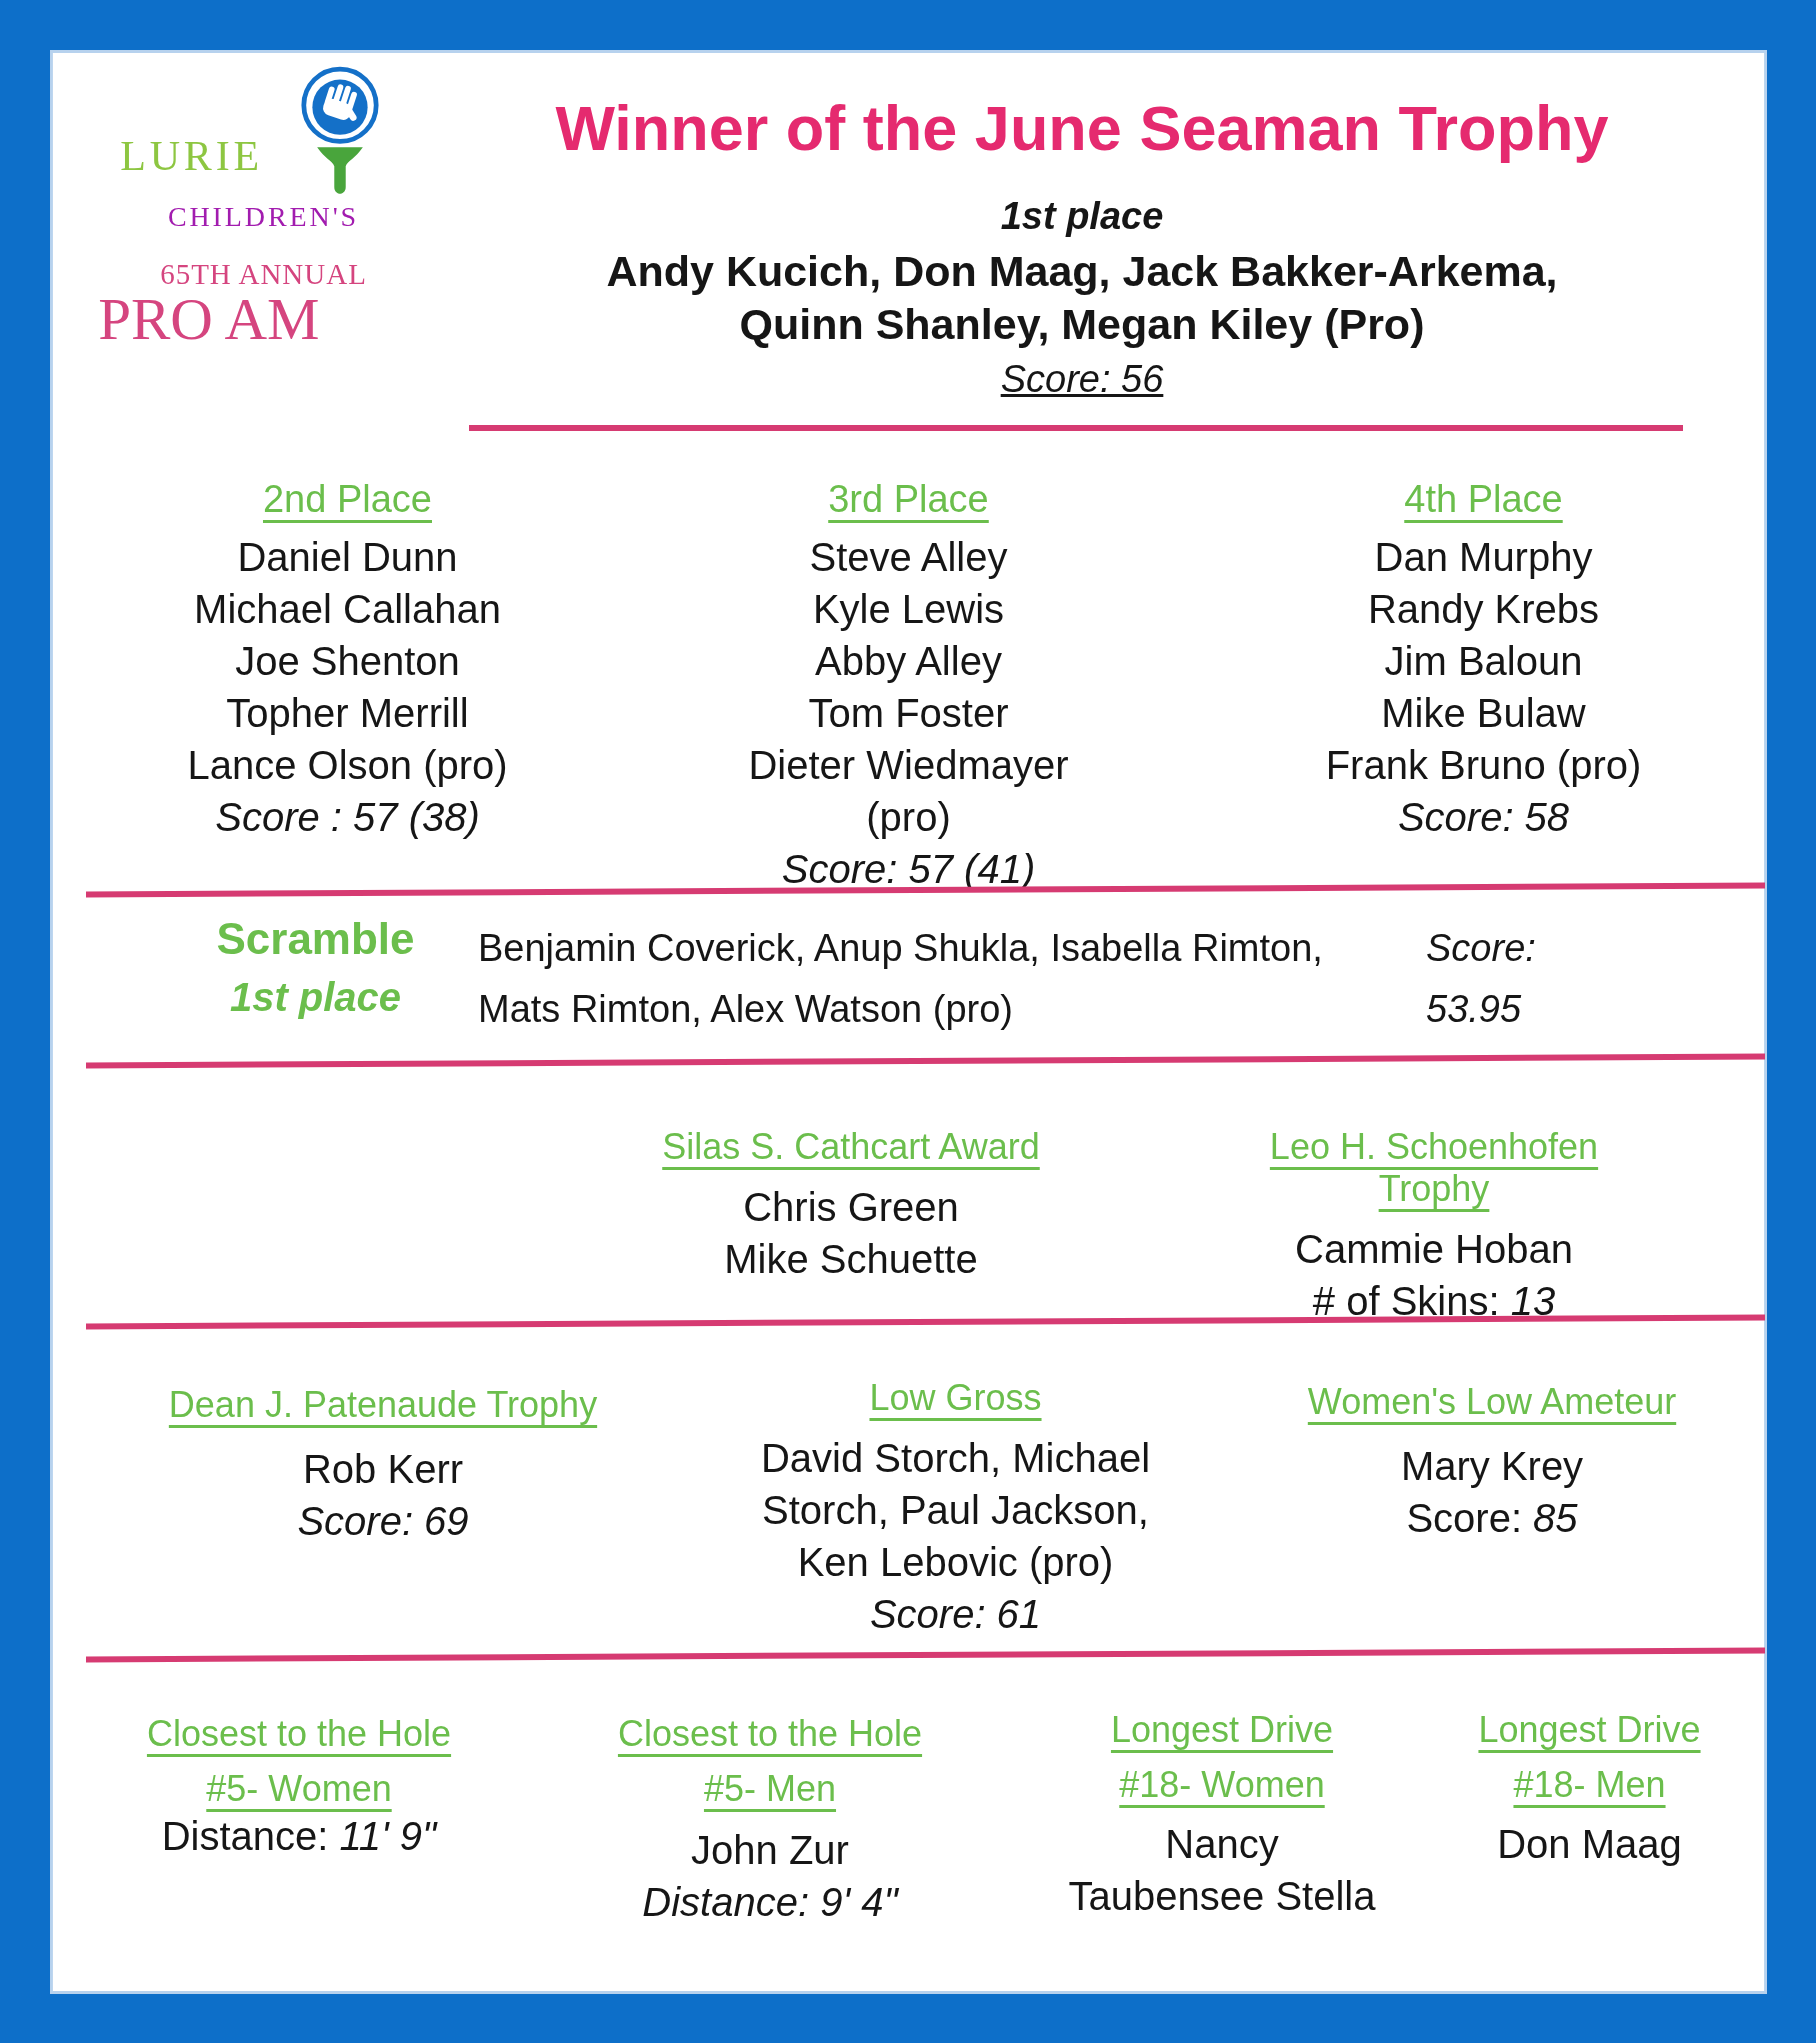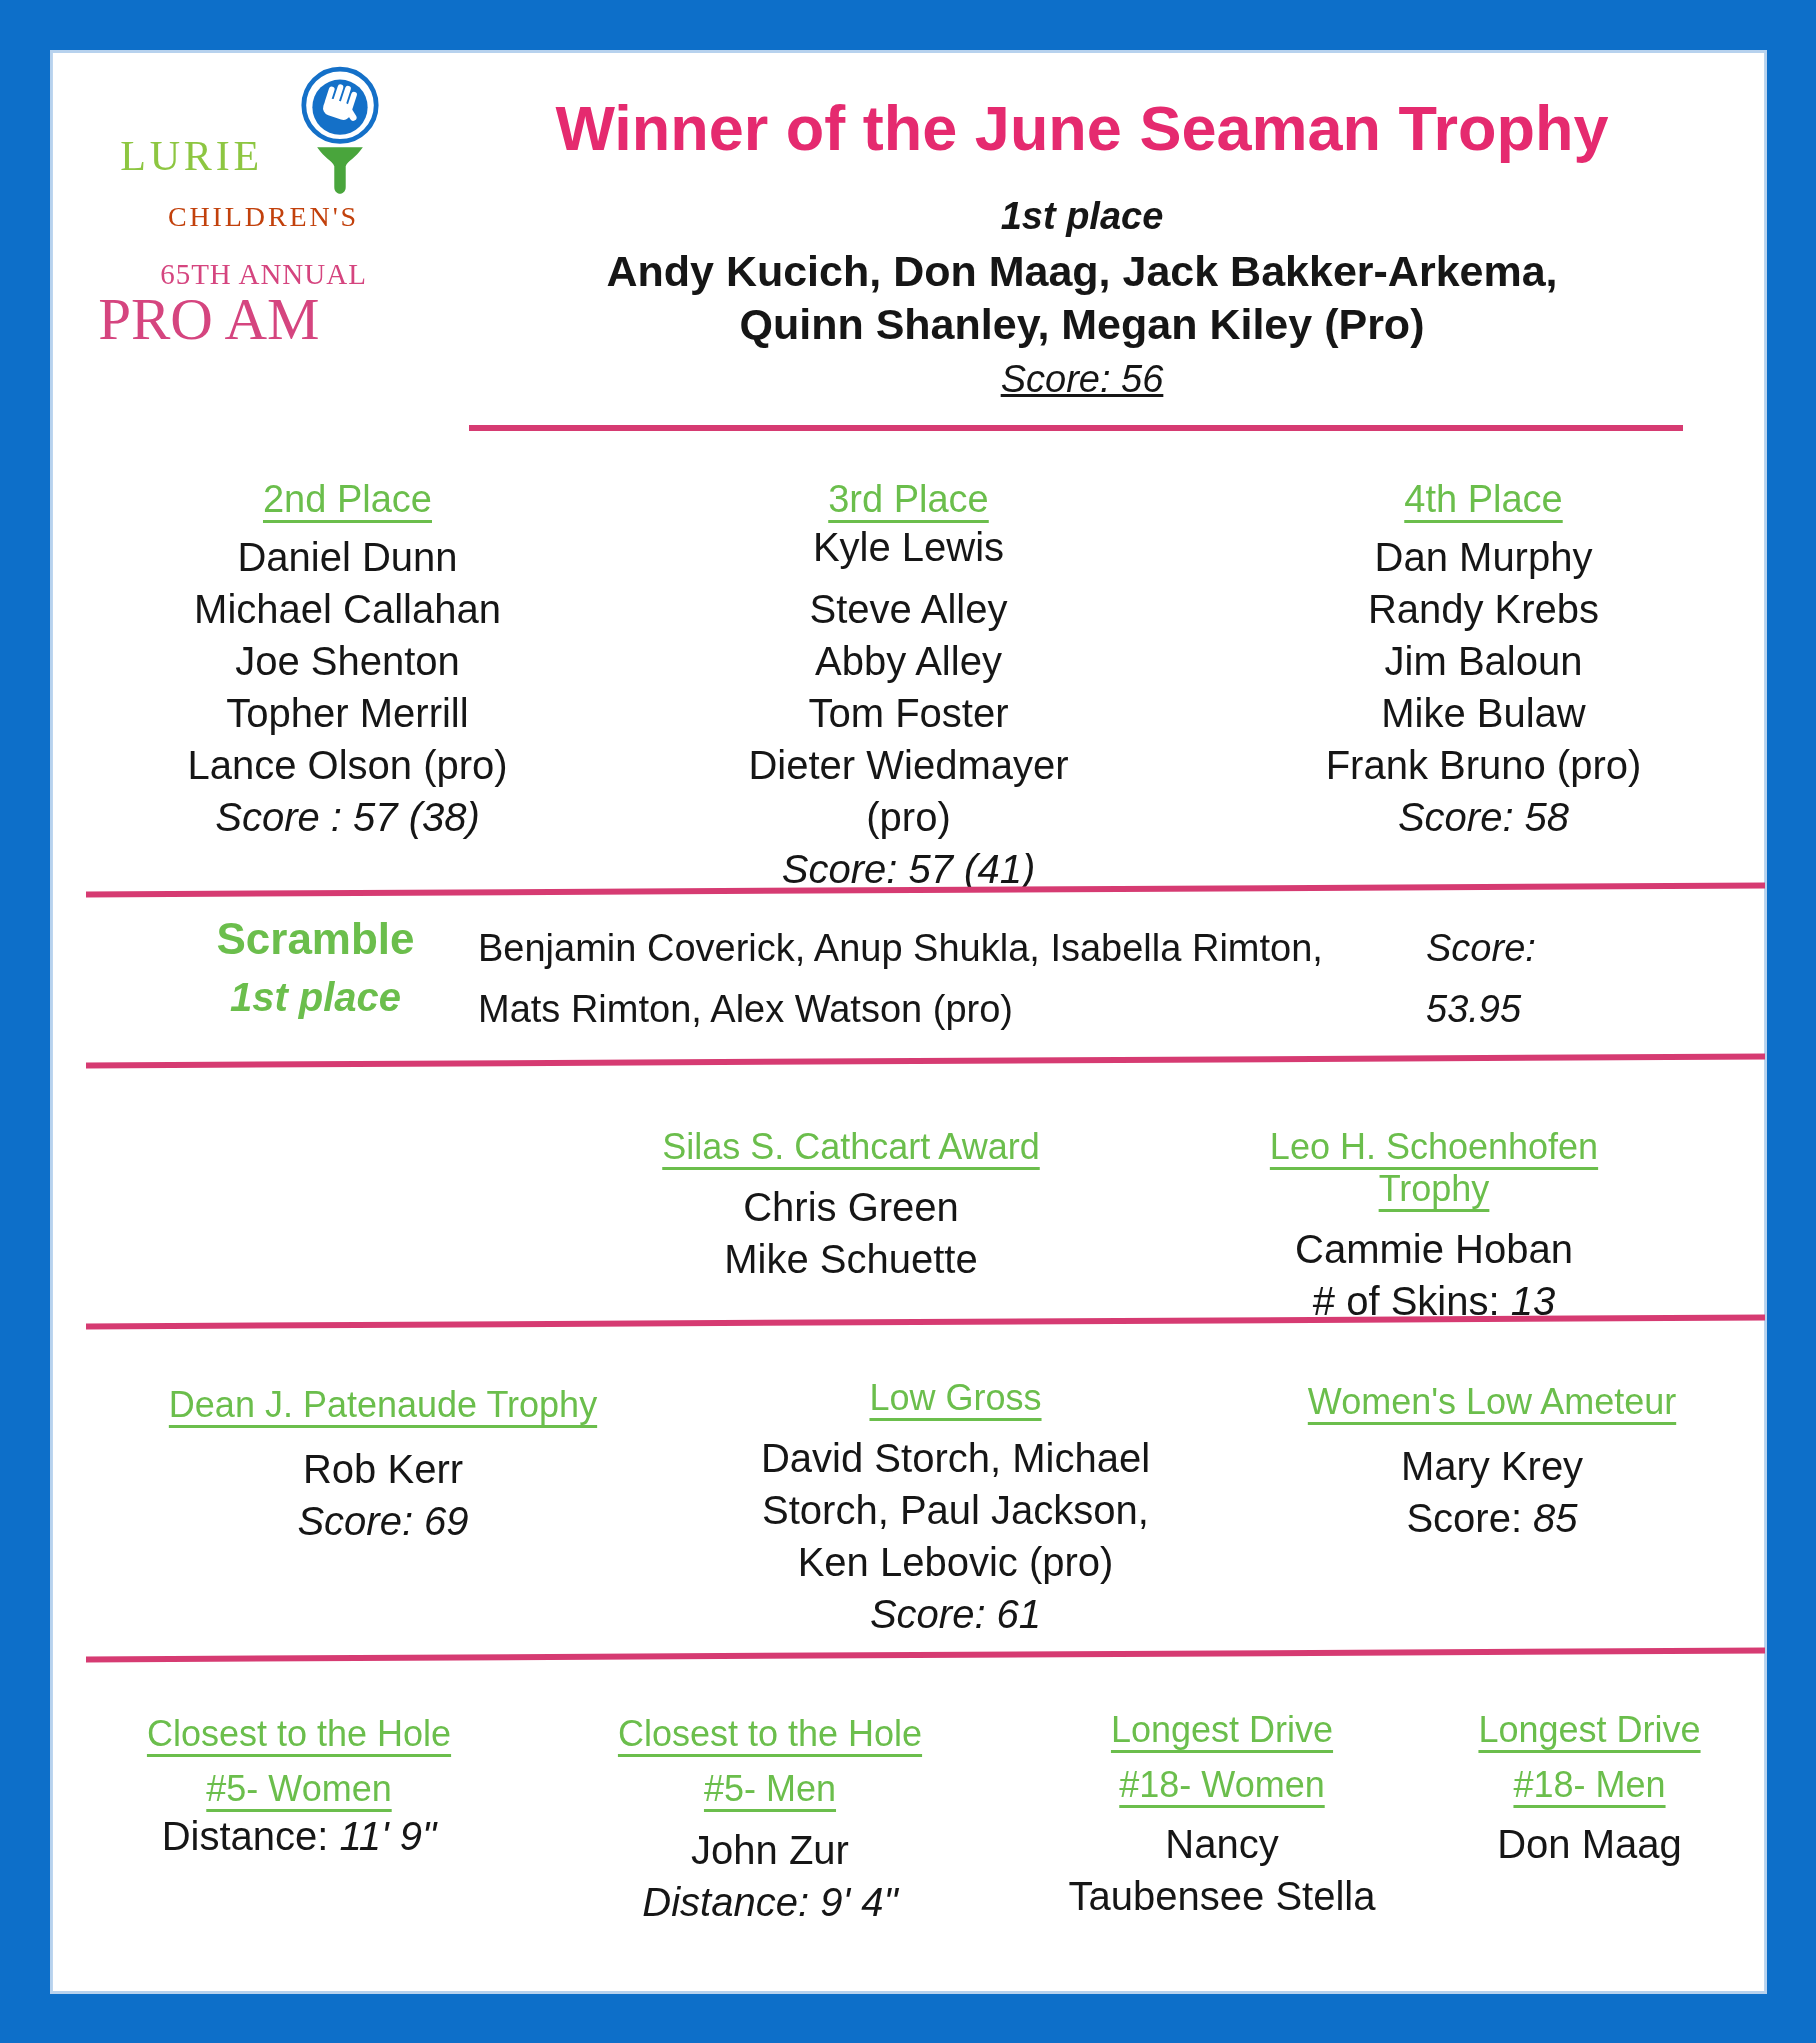--- a/index.html
+++ b/index.html
@@ -17,21 +17,21 @@
               text-decoration-thickness:2.9px;text-underline-offset:7.6px;}
   .h40{font-size:38px;}
   .h38{font-size:36px;}
   .h46{font-size:44px;}
   .name{font-size:40px;line-height:52px;}
   .body40{font-size:38px;line-height:61px;}
   .line{position:absolute;height:5.7px;background:#D63B72;}
   .tilt{transform:rotate(-0.3deg);}
   .serif{font-family:"Liberation Serif","DejaVu Serif",serif;}
   .lurie{font-size:42px;color:#8DC641;letter-spacing:3.8px;}
-  .childrens{font-size:28px;color:#c2410c;letter-spacing:2.9px;}
+  .childrens{font-size:28px;color:#a21caf;letter-spacing:2.9px;}
   .logopink{color:#D5457F;}
 </style>
 </head>
 <body>
 
 <div class="page">
   <div class="canvas">
 
     <div class="abs" style="left:0;top:0;width:401px;height:315px;">
       <svg class="abs" style="left:250px;top:13.4px;" width="80" height="134" viewBox="0 0 84 140">
@@ -66,22 +66,22 @@
       <div class="name" style="margin-top:9.6px;">Daniel Dunn</div>
       <div class="name">Michael Callahan</div>
       <div class="name">Joe Shenton</div>
       <div class="name">Topher Merrill</div>
       <div class="name">Lance Olson (pro)</div>
       <div class="name it">Score : 57 (38)</div>
     </div>
 
     <div class="abs ctr" style="left:658px;top:428px;width:401px;">
       <div class="green-head h40">3rd Place</div>
+      <div class="name" style="margin-top:9.6px;">Steve Alley</div>
       <div class="name">Kyle Lewis</div>
-      <div class="name" style="margin-top:9.6px;">Steve Alley</div>
       <div class="name">Abby Alley</div>
       <div class="name">Tom Foster</div>
       <div class="name">Dieter Wiedmayer (pro)</div>
       <div class="name it">Score: 57 (41)</div>
     </div>
 
     <div class="abs ctr" style="left:1233px;top:428px;width:401px;">
       <div class="green-head h40">4th Place</div>
       <div class="name" style="margin-top:9.6px;">Dan Murphy</div>
       <div class="name">Randy Krebs</div>

